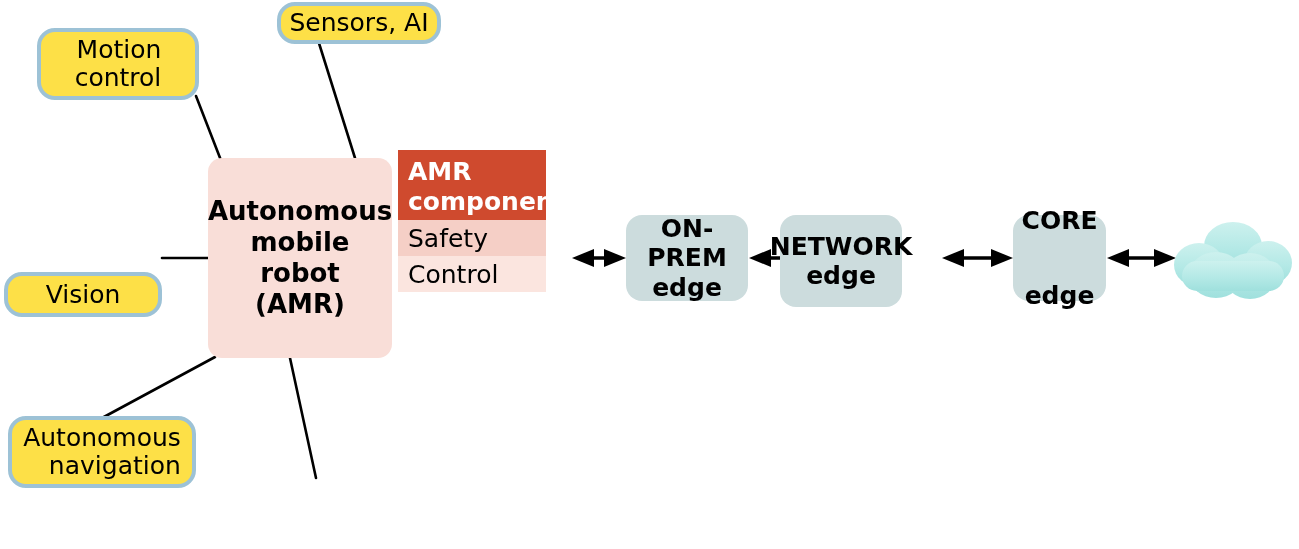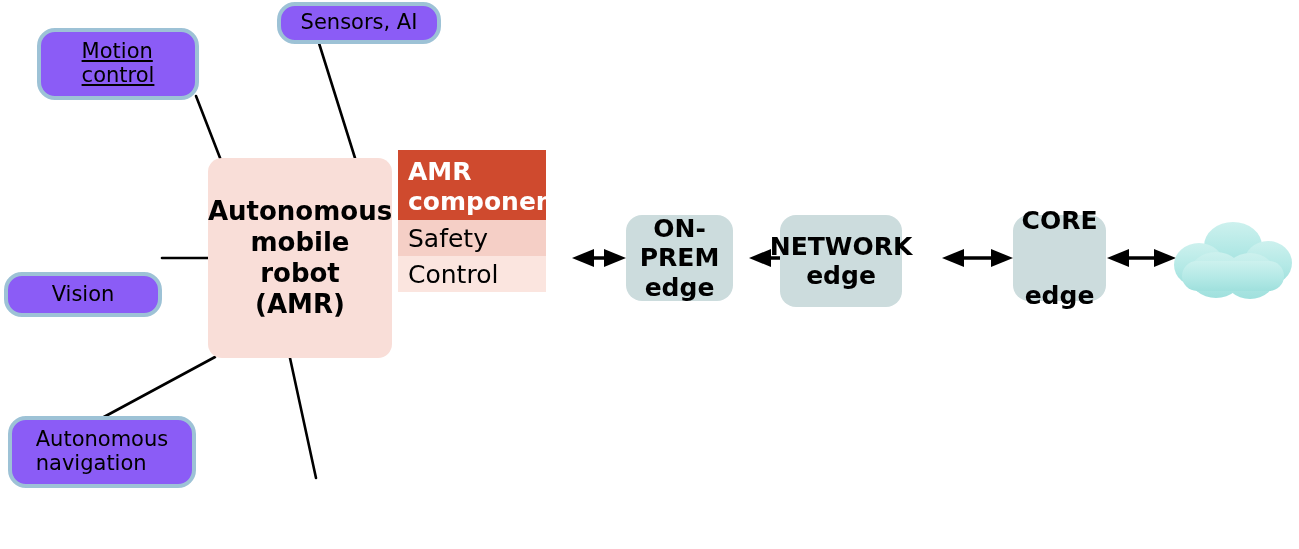--- a/index.html
+++ b/index.html
@@ -3,23 +3,23 @@
 <meta charset="utf-8">
 <style>
   html,body{margin:0;padding:0;background:#ffffff;}
   body{width:1299px;height:549px;overflow:hidden;
        font-family:"DejaVu Sans","Liberation Sans",sans-serif;}
   #stage{position:relative;width:1299px;height:549px;background:#fff;}
   #lines{position:absolute;left:0;top:0;width:1299px;height:549px;}
 
   
   .pill{position:absolute;box-sizing:border-box;
-        background:#8b5cf6;border:4px solid #9dc2d6;border-radius:18px;
-        display:flex;align-items:center;justify-content:center;text-align:left;
-        color:#000;font-size:21px;line-height:1.12;font-weight:400;z-index:3;}
+        background:#fde047;border:4px solid #9dc2d6;border-radius:18px;
+        display:flex;align-items:center;justify-content:center;text-align:right;
+        color:#000;font-size:25px;line-height:1.12;font-weight:400;z-index:3;}
 
   
   .amr-box{position:absolute;box-sizing:border-box;background:#f9ded8;
            border-radius:14px;display:flex;align-items:center;justify-content:center;
            text-align:center;font-weight:bold;font-size:26px;line-height:1.2;
            color:#000;z-index:3;}
 
   
   .table{position:absolute;z-index:3;box-sizing:border-box;}
   .t-head{background:#cf4a2e;color:#fff;font-weight:bold;font-size:25px;
@@ -75,21 +75,21 @@
       <polygon points="1013,258 991,249 991,267" fill="#000"></polygon>
     </g>
     <g>
       <line x1="1115" y1="258" x2="1168" y2="258" stroke="#000" stroke-width="3.6"></line>
       <polygon points="1107,258 1129,249 1129,267" fill="#000"></polygon>
       <polygon points="1176,258 1154,249 1154,267" fill="#000"></polygon>
     </g>
   </svg>
 
   <div class="pill" style="left:37px;top:28px;width:162px;height:72px;">
-    <span style="white-space:pre-line;text-decoration:underline;">Motion
+    <span style="white-space:pre-line;">Motion
 control</span>
   </div>
 
   <div class="pill" style="left:277px;top:2px;width:164px;height:42px;">
     <span style="white-space:pre-line;">Sensors, AI</span>
   </div>
 
   <div class="pill" style="left:4px;top:236px;width:158px;height:45px;margin-top:36px;">
     <span style="white-space:pre-line;">Vision</span>
   </div>
@@ -106,21 +106,21 @@
 (AMR)</span>
   </div>
 
   <div class="table" style="left:398px;top:150px;width:148px;">
     <div class="t-head" style="white-space:pre-line;height:70px;">AMR
 components</div>
     <div class="t-row dark" style="height:36px;">Safety</div>
     <div class="t-row light" style="height:36px;">Control</div>
   </div>
 
-  <div class="edge" style="left:626px;top:215px;width:107px;height:86px;">
+  <div class="edge" style="left:626px;top:215px;width:122px;height:86px;">
     <span>ON-PREM</span>
     <span>edge</span>
   </div>
 
   <div class="edge" style="left:780px;top:215px;width:122px;height:92px;text-align:right;">
     <span>NETWORK</span>
     <span>edge</span>
   </div>
 
   <div class="edge" style="left:1013px;top:215px;width:93px;height:86px;gap:46px;">

